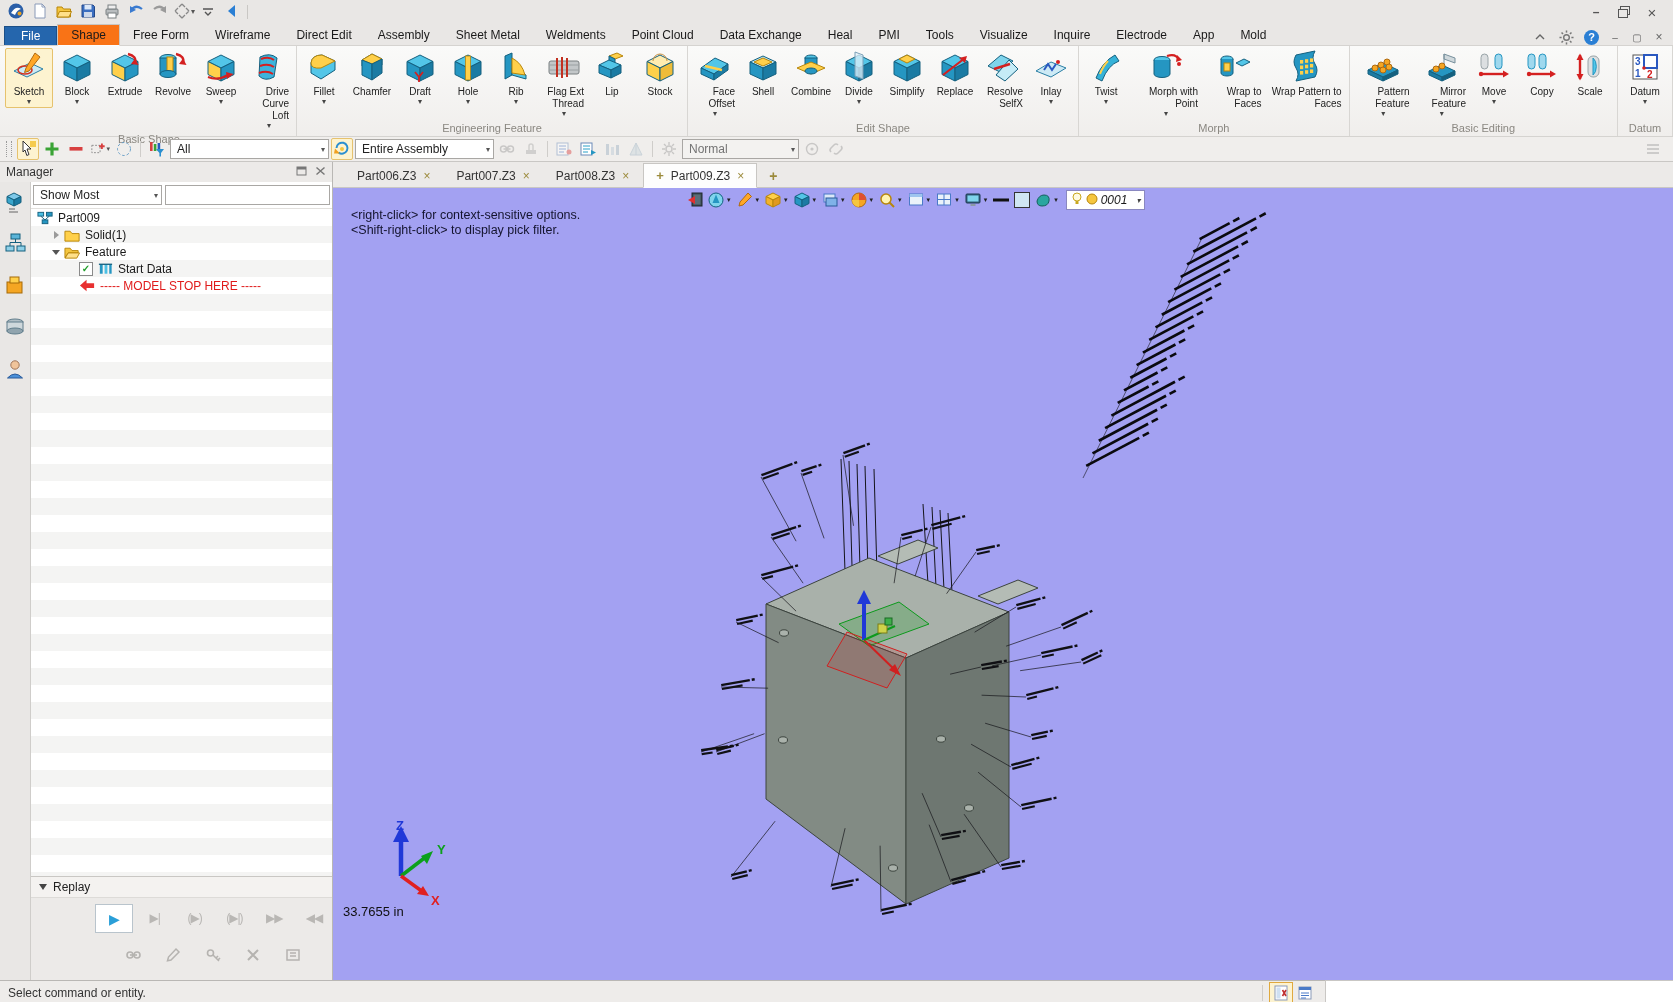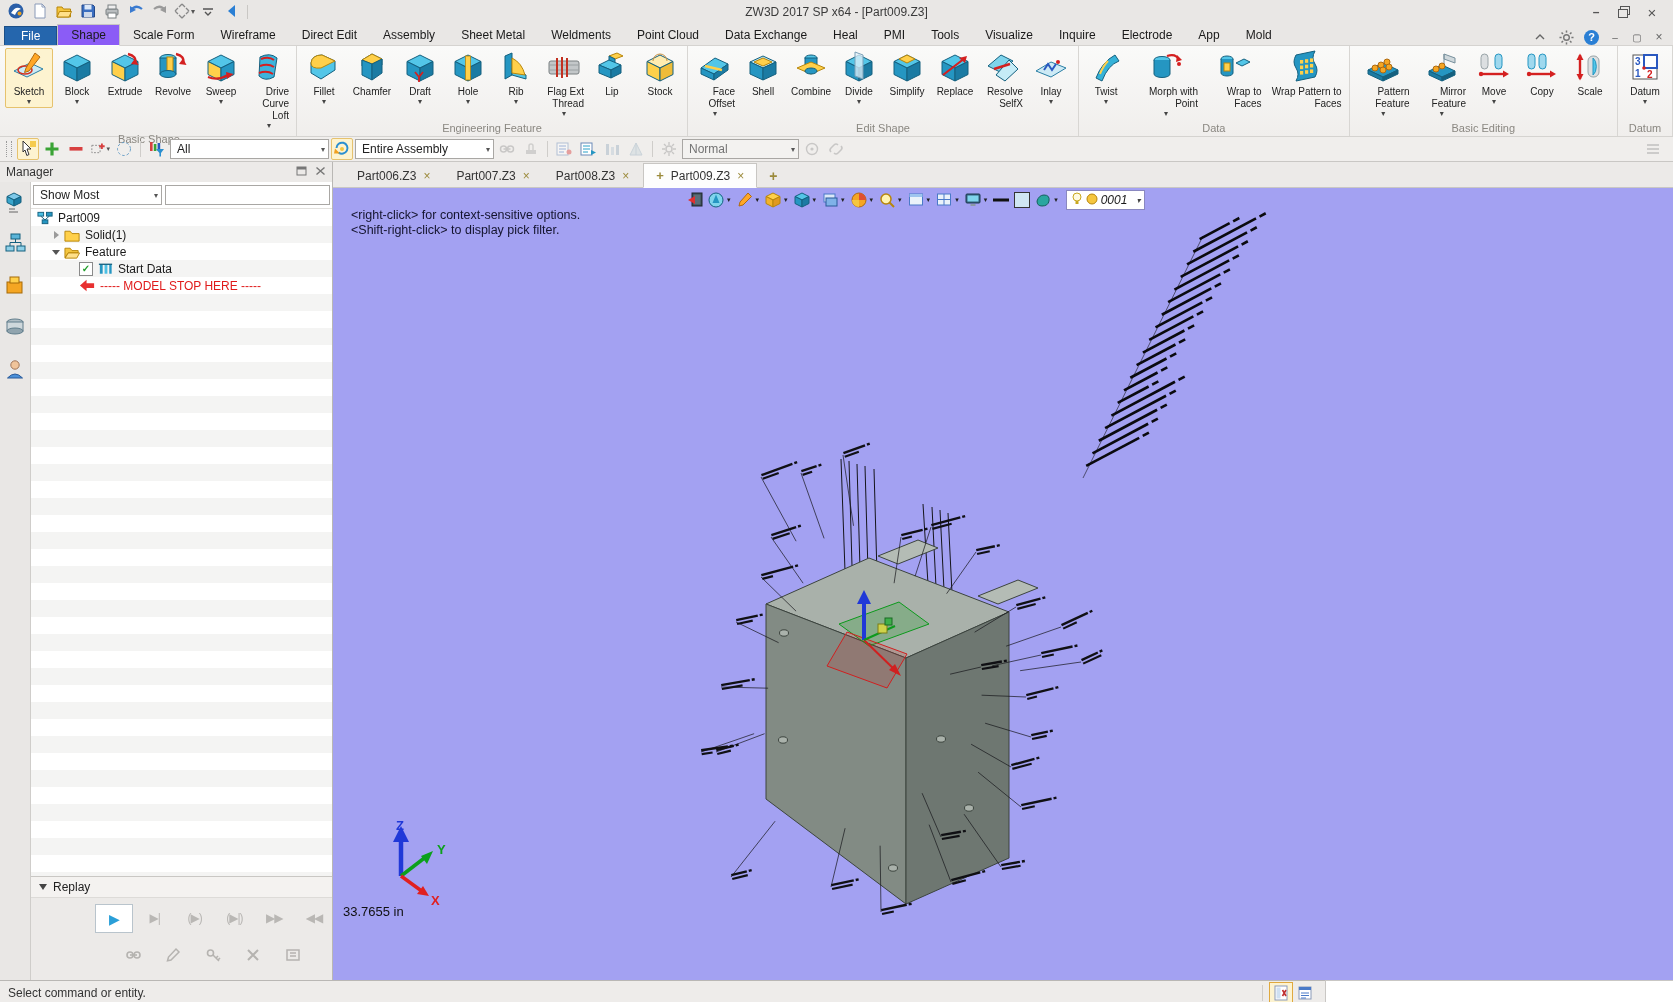--- a/index.html
+++ b/index.html
@@ -18,21 +18,21 @@
   .wb{color:#555;width:14px;height:14px;display:inline-flex;align-items:center;justify-content:center;font-size:12px;}
   .wb-min::before{content:"–";font-weight:bold;}
   .wb-close::before{content:"×";font-size:15px;}
   .wb-rest{position:relative;}
   .wb-rest::before{content:"";position:absolute;left:3px;top:1px;width:8px;height:7px;border:1px solid #555;}
   .wb-rest::after{content:"";position:absolute;left:1px;top:4px;width:8px;height:7px;border:1px solid #555;background:#e9e7e5;}
   
   .ribtabs{height:21px;display:flex;align-items:flex-end;background:#e9e7e5;padding-left:4px;border-bottom:1px solid #d5d3d0;}
   .rtab{padding:3px 13px;cursor:default;}
   .rtab.file{background:#2566ad;color:#fff;border:1px solid #1c4f87;border-bottom:none;padding:2px 16px;}
-  .rtab.active{background:#8b5cf6;border:1px solid #c8c6c3;border-bottom:1px solid #fdfdfd;margin-bottom:-1px;}
+  .rtab.active{background:#f97316;border:1px solid #c8c6c3;border-bottom:1px solid #fdfdfd;margin-bottom:-1px;}
   .ribtabs-right{margin-left:auto;display:flex;align-items:center;gap:10px;padding-right:8px;}
   .rb-ico{display:inline-flex;align-items:center;justify-content:center;width:16px;height:16px;}
   .help-ico{width:15px;height:15px;border-radius:50%;background:#2a7fd4;color:#fff;font-size:11px;font-weight:bold;display:inline-flex;align-items:center;justify-content:center;}
   .help-ico::before{content:"?";}
   .mini{color:#666;font-size:10px;width:12px;display:inline-flex;justify-content:center;}
   .mini-min::before{content:"–";}
   .mini-max::before{content:"▢";}
   .mini-close::before{content:"×";font-size:12px;}
   
   .ribbon{height:90px;background:linear-gradient(#fafaf9,#f0eeec);display:flex;align-items:stretch;border-bottom:1px solid #d5d3d0;padding-left:2px;}
@@ -167,33 +167,32 @@
         </span><span class="qat">
           <svg width="18" height="18" viewBox="0 0 18 18">
             <path d="M4 7 h10 M6 10 l3 3 3 -3" stroke="#555" fill="none" stroke-width="1.4"></path>
           </svg>
         </span><span class="qat">
           <svg width="18" height="18" viewBox="0 0 18 18">
             <polygon points="12,3 12,15 5,9" fill="#2a7fd4"></polygon>
           </svg>
         </span></span>
     <span class="qsep"></span>
-    <span class="tb-title">ZW3D 2017 SP x64 - [Part009.Z3]</span>
     <span class="winbtns">
       <span class="wb wb-min"></span>
       <span class="wb wb-rest"></span>
       <span class="wb wb-close"></span>
     </span>
   </div>
 
   <div class="ribtabs">
     <span id="ribtabs" style="display:flex;align-items:flex-end;">
         <span class="rtab file">File</span>
         <span class="rtab active">Shape</span>
-        <span class="rtab">Scale Form</span>
+        <span class="rtab">Free Form</span>
         <span class="rtab">Wireframe</span>
         <span class="rtab">Direct Edit</span>
         <span class="rtab">Assembly</span>
         <span class="rtab">Sheet Metal</span>
         <span class="rtab">Weldments</span>
         <span class="rtab">Point Cloud</span>
         <span class="rtab">Data Exchange</span>
         <span class="rtab">Heal</span>
         <span class="rtab">PMI</span>
         <span class="rtab">Tools</span>
@@ -549,21 +548,21 @@
                 <rect x="17" y="14.7" width="3.2" height="3.6" fill="#ffd04a"></rect>
                 <rect x="22" y="13.9" width="3.2" height="3.6" fill="#ffd04a"></rect>
                 <rect x="12" y="21" width="3.2" height="3.6" fill="#ffd04a"></rect>
                 <rect x="17" y="20.2" width="3.2" height="3.6" fill="#ffd04a"></rect>
                 <rect x="22" y="19.4" width="3.2" height="3.6" fill="#ffd04a"></rect>
               </svg>
             </div>
             <div class="rlabel">Wrap Pattern to Faces</div>
           </div>
         </div>
-        <div class="glabel">Data</div>
+        <div class="glabel">Morph</div>
       </div>
       <div class="rgroup">
         <div class="rbtnrow">
           <div class="rbtn">
             <div class="ricon">
               <svg width="36" height="36" viewBox="0 0 36 36">
                 <polygon points="3,20 18,13 33,20 18,27" fill="#2596c2" stroke="#14607f" stroke-width="1"></polygon>
                 <polygon points="3,20 18,27 18,31 3,24" fill="#1b7ba3" stroke="#14607f" stroke-width="1"></polygon>
                 <polygon points="18,27 33,20 33,24 18,31" fill="#14607f" stroke="#14607f" stroke-width="1"></polygon>
                 <circle cx="10" cy="18" r="3" fill="#f5a623" stroke="#b06a10"></circle>

